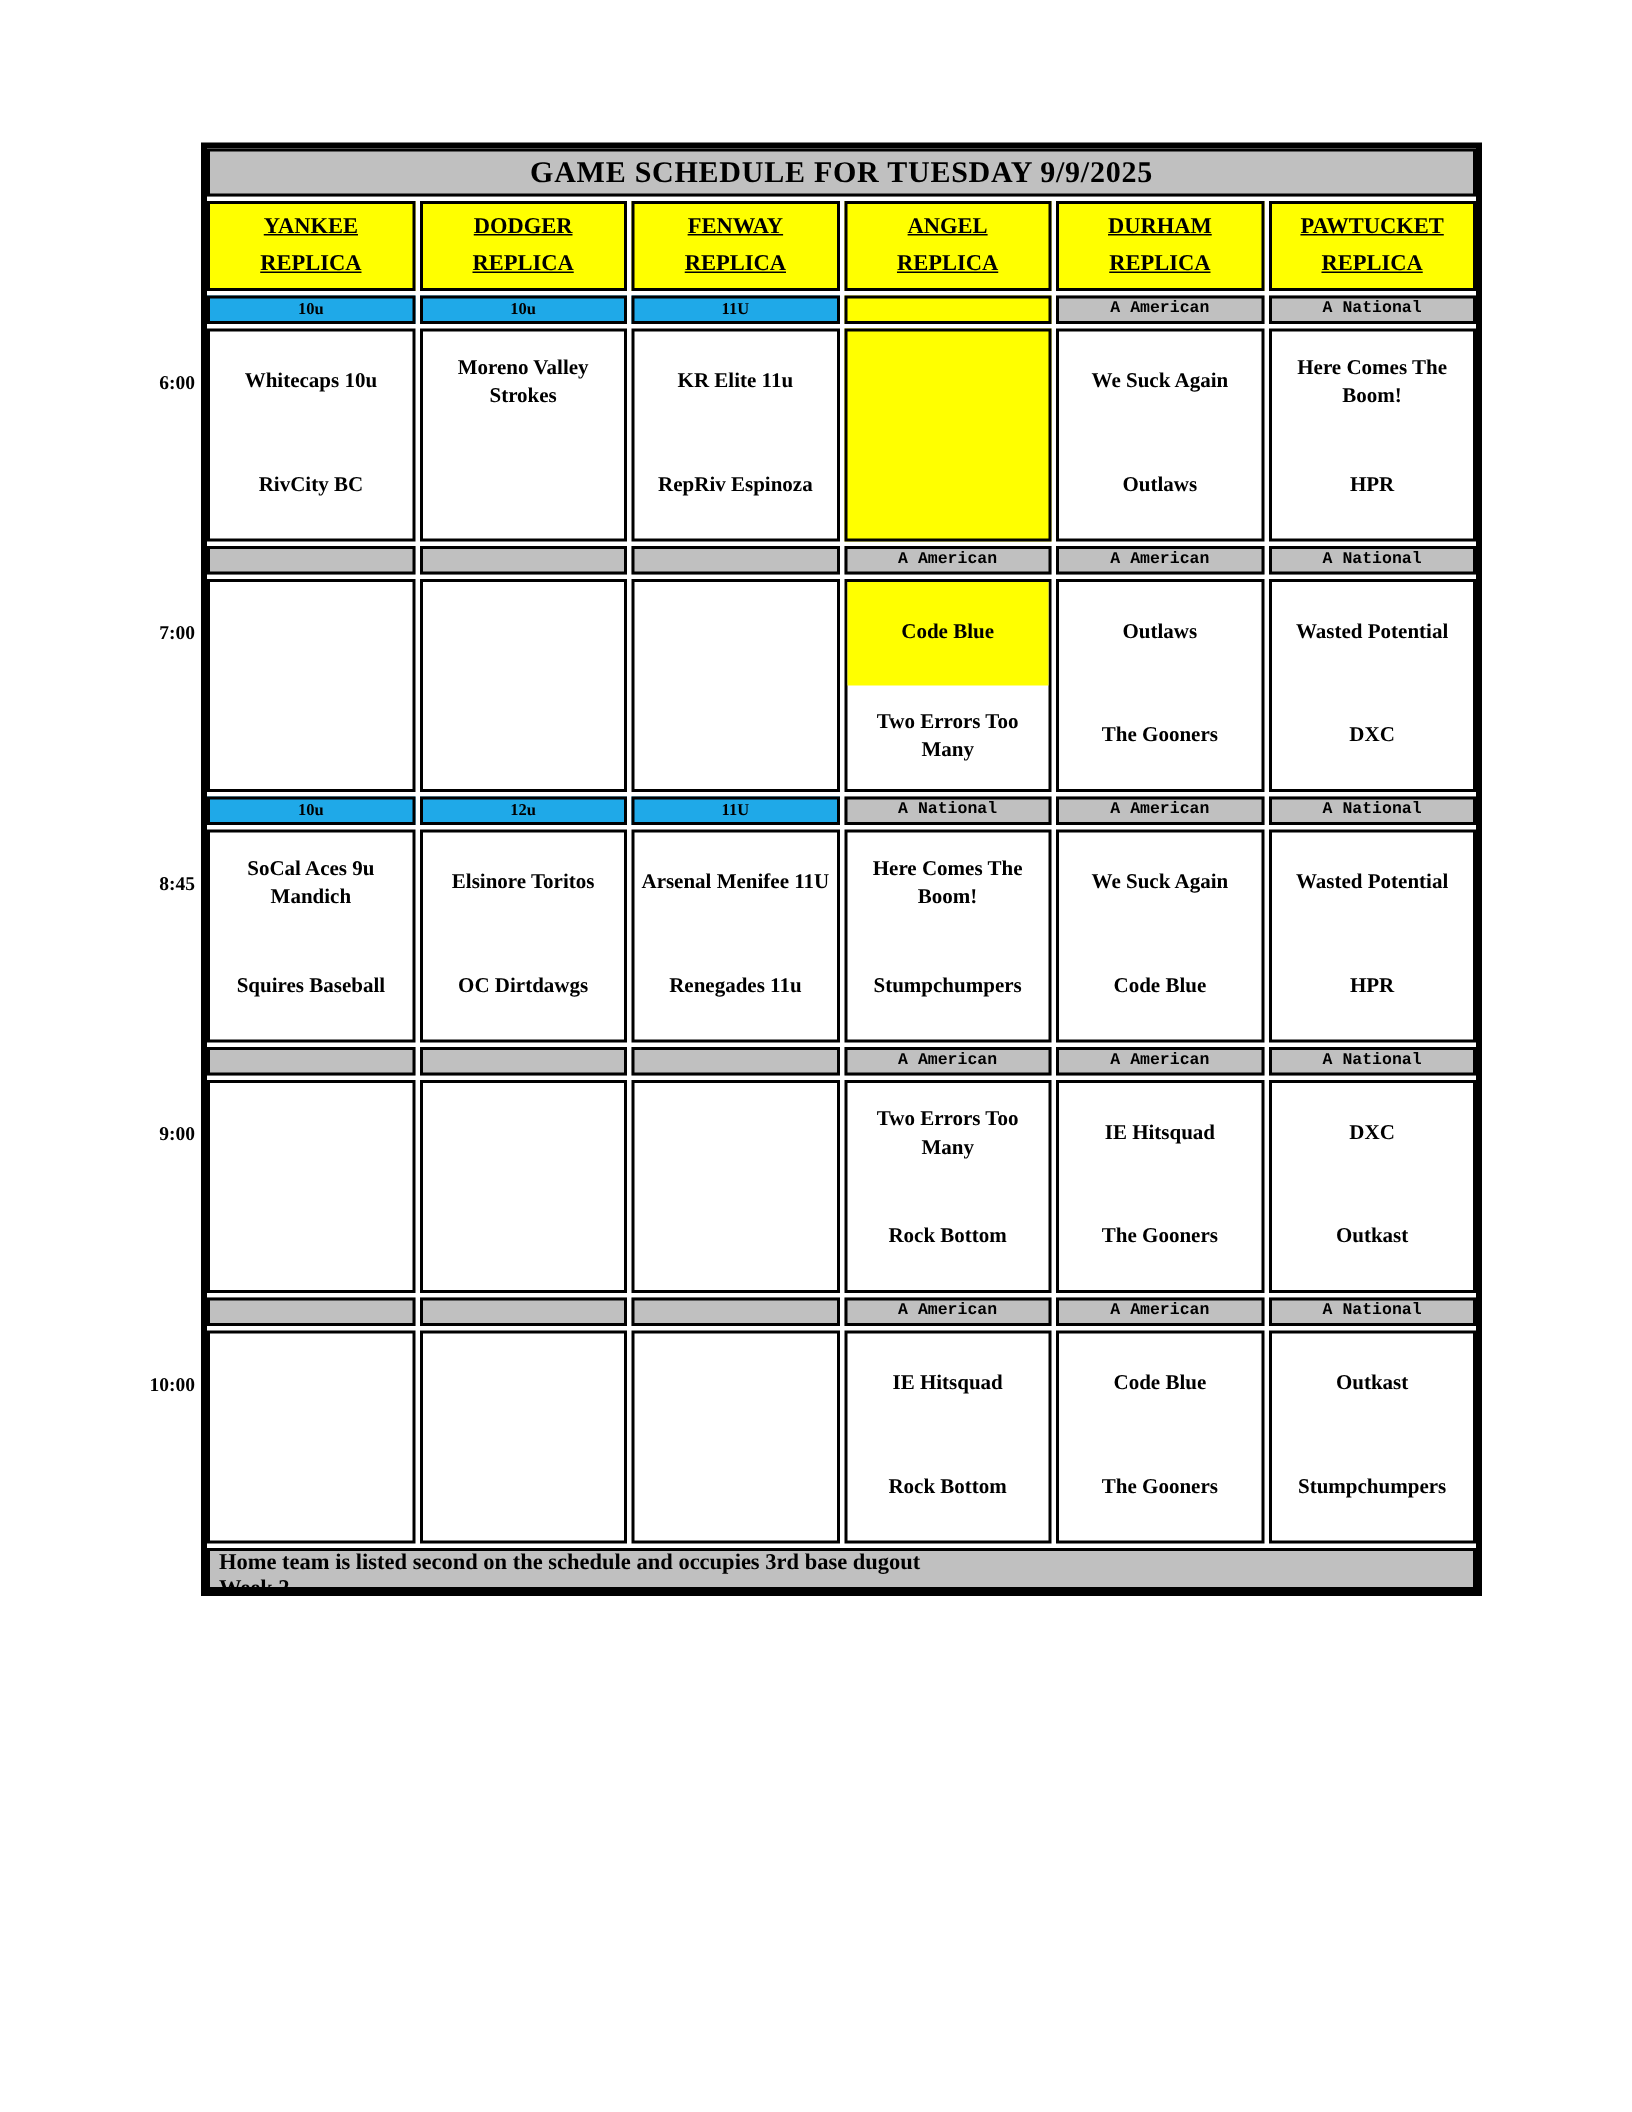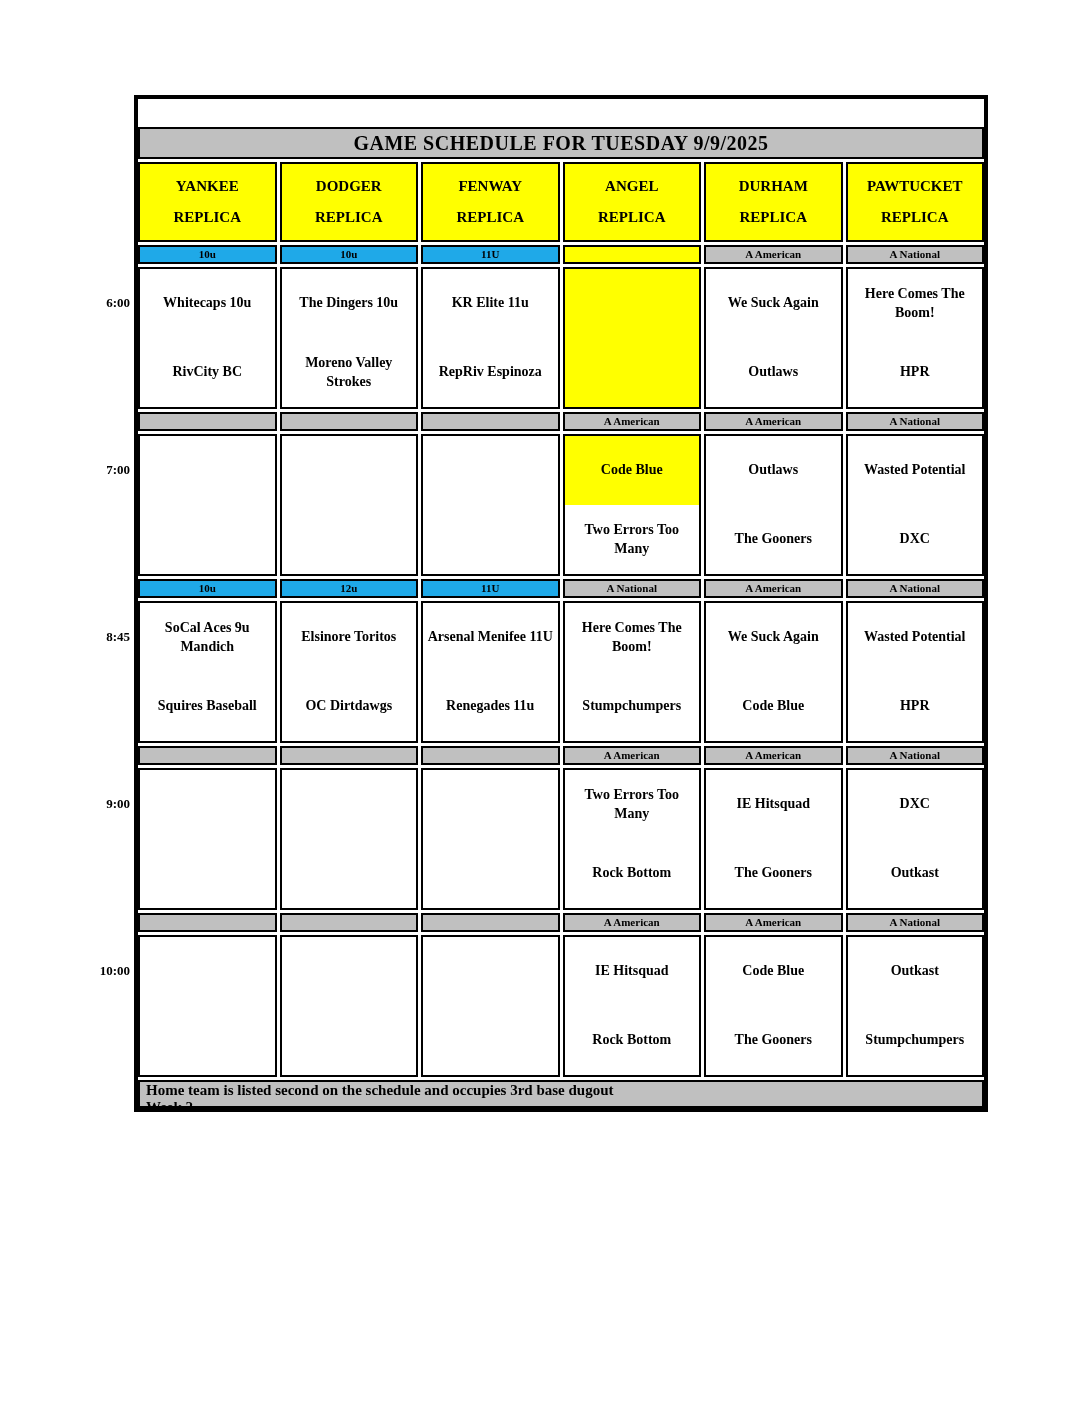--- a/index.html
+++ b/index.html
@@ -13,35 +13,35 @@
   .tbl {
     width: 854px; border: 4px solid #000; background: #fff;
     display: flex; flex-direction: column; gap: 3px;
   }
   .row { display: grid; grid-template-columns: repeat(6, 1fr); column-gap: 3px; }
   .cell { border: 2px solid #000; background: #fff; }
 
   .title-row .cell {
     grid-column: 1 / -1; height: 32px; background: #c0c0c0;
     display: flex; align-items: center; justify-content: center;
-    font-size: 20px; letter-spacing: 0.5px; margin-top: 28px;
+    font-size: 20px; letter-spacing: 0.5px;
   }
 
   .hdr-row .cell {
-    height: 80px; background: #ffff00;
+    height: 60px; background: #ffff00;
     display: flex; flex-direction: column; justify-content: space-evenly;
-    align-items: center; text-align: center; font-size: 15px;
+    align-items: center; text-align: center; font-size: 15px; text-decoration: underline;
   }
 
   .sub-row .cell {
     height: 19px; display: flex; align-items: center; justify-content: center;
     font-size: 11px; line-height: 1;
   }
   .c-blue   { background: #1fa9e8 !important; }
-  .c-gray   { background: #c0c0c0 !important; }
+  .c-gray   { background: #c0c0c0 !important; font-family: Liberation Mono, monospace; }
   .c-yellow { background: #ffff00 !important; }
 
   .game-row { position: relative; }
   .game-row .cell { height: 142px; display: flex; flex-direction: column; }
   .slot {
     height: 50%; display: flex; align-items: center; justify-content: center;
     text-align: center; font-size: 14px; line-height: 1.35; padding: 0 4px;
   }
   .time {
     position: absolute; left: -58px; top: 0; height: 50%; width: 50px;
@@ -100,21 +100,20 @@
       <div class="cell c-gray">A American</div>
       <div class="cell c-gray">A National</div>
     </div>
     <div class="row game-row">
       <div class="time">6:00</div>
       <div class="cell">
         <div class="slot">Whitecaps 10u</div>
         <div class="slot">RivCity BC</div>
       </div>
       <div class="cell">
-        <div class="slot">The Dingers 10u</div>
         <div class="slot">Moreno Valley Strokes</div>
       </div>
       <div class="cell">
         <div class="slot">KR Elite 11u</div>
         <div class="slot">RepRiv Espinoza</div>
       </div>
       <div class="cell c-yellow">
         <div class="slot"></div>
         <div class="slot"></div>
       </div>

